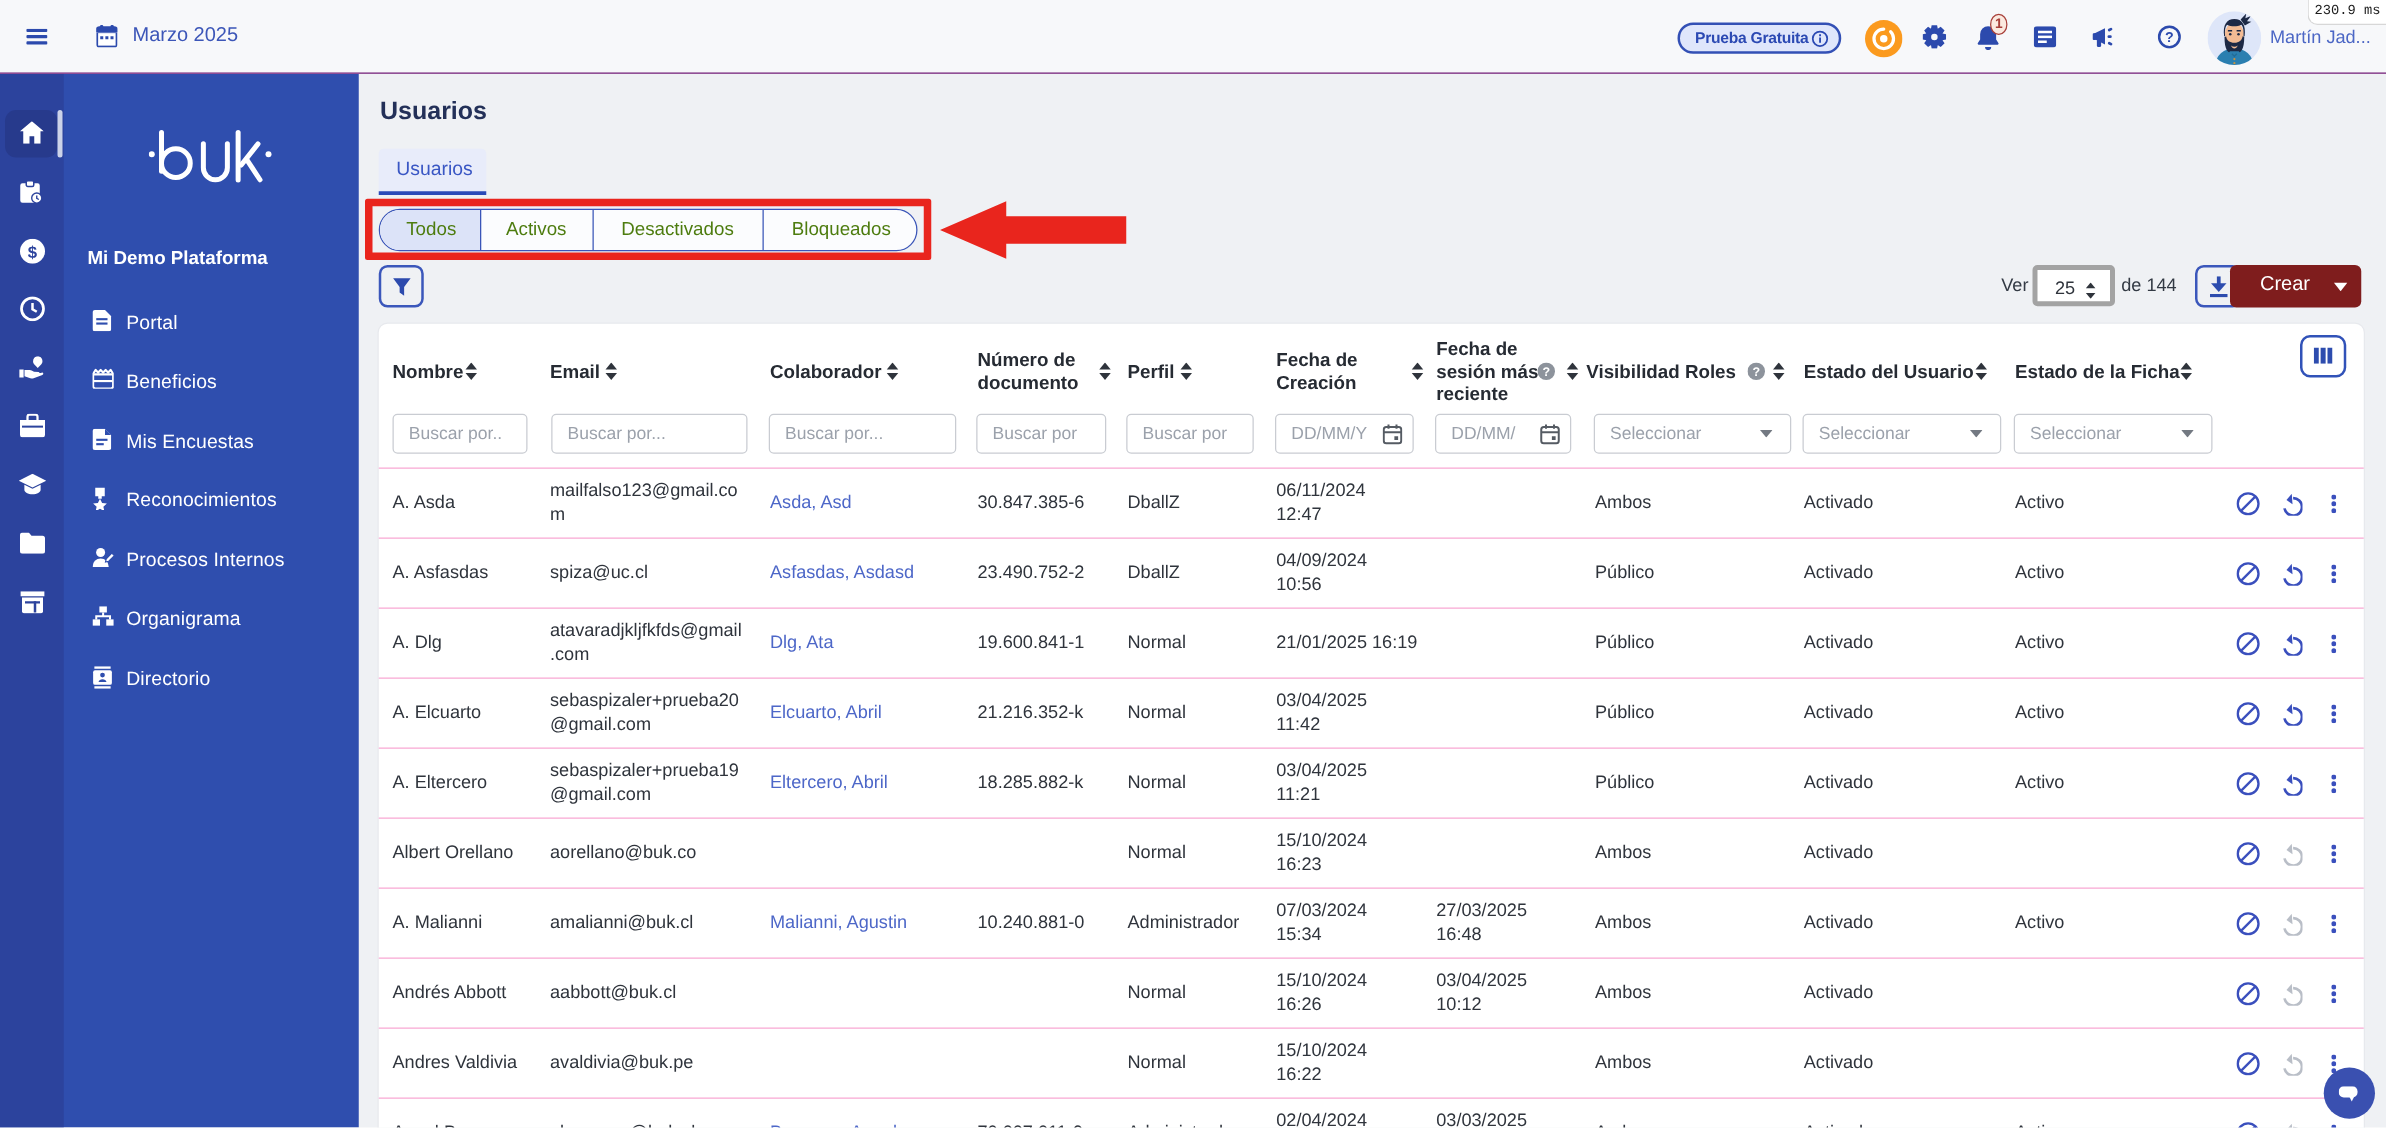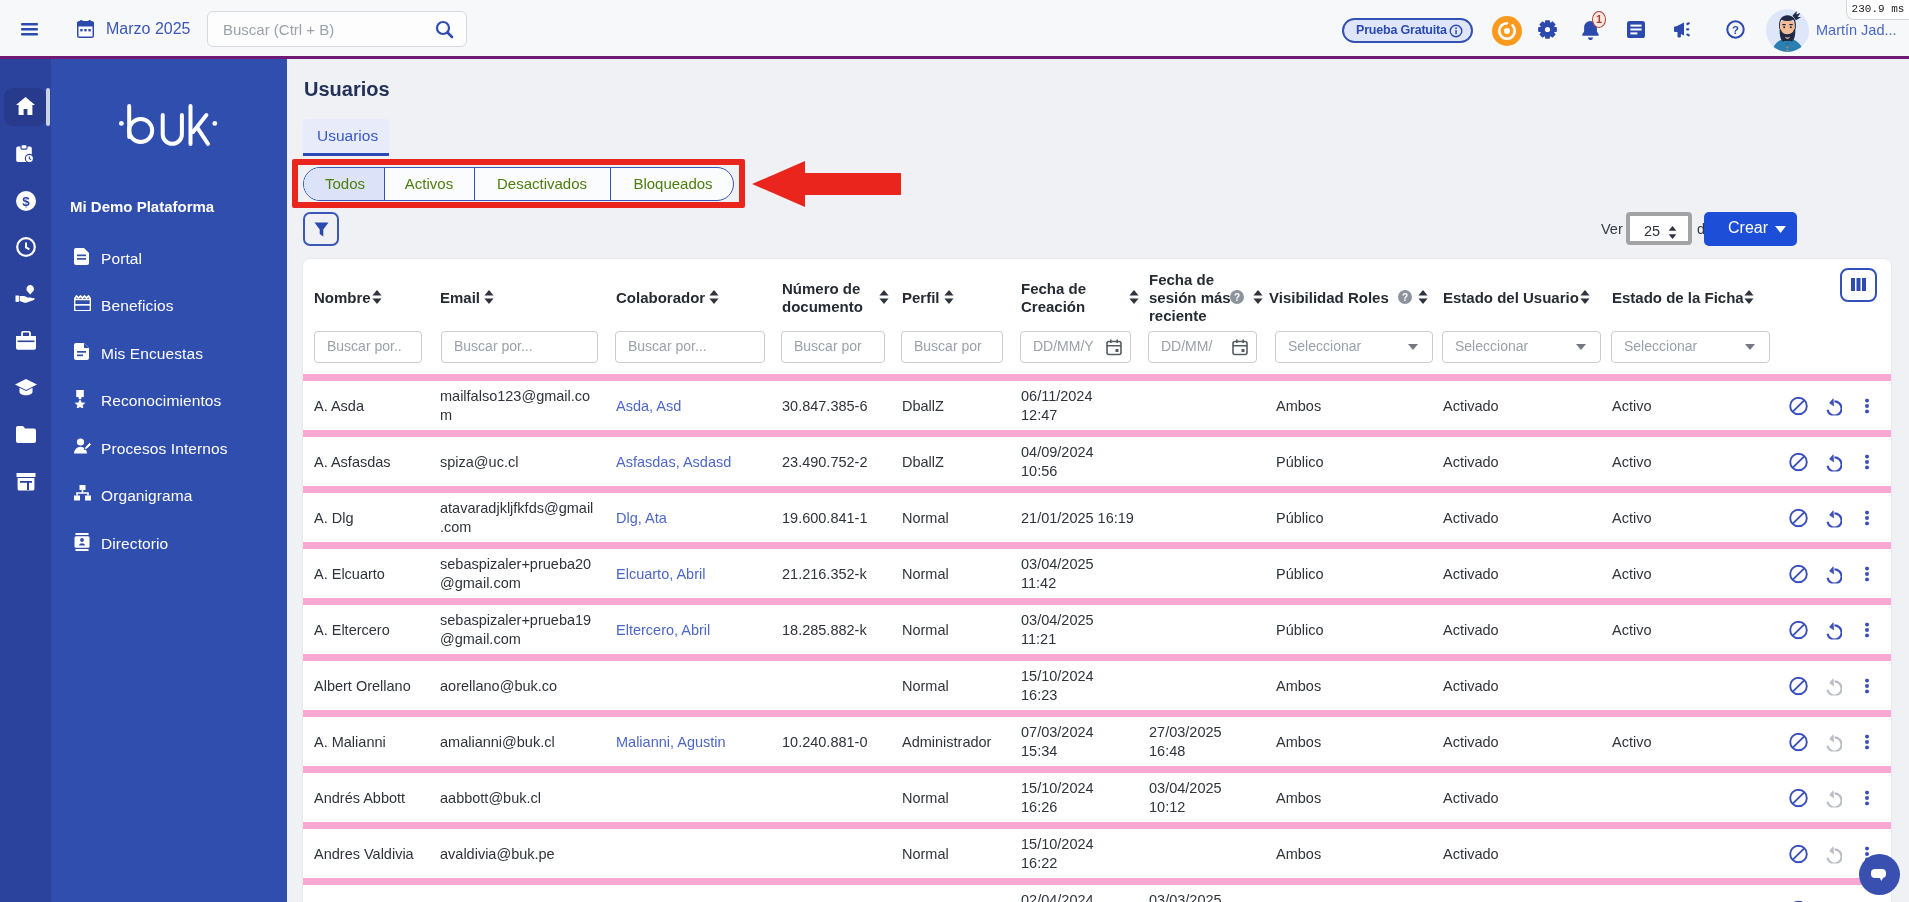--- a/index.html
+++ b/index.html
@@ -2,21 +2,21 @@
 <html lang="es"><head>
 <meta charset="utf-8">
 <title>Usuarios</title>
 <style>
 * { box-sizing: border-box; margin: 0; padding: 0; }
 html,body { width:1909px; height:902px; overflow:hidden; }
 body { font-family:"Liberation Sans", sans-serif; background:#eff1f4; position:relative; }
 .abs { position:absolute; }
 
 
-#navbar { position:absolute; left:0; top:0; width:1909px; height:59px; background:#f7f8fa; border-bottom:3px solid #701a75; z-index:5; }
+#navbar { position:absolute; left:0; top:0; width:1909px; height:59px; background:#f7f8fa; border-bottom:1px solid #701a75; z-index:5; }
 #mes { position:absolute; left:106px; top:20px; font-size:16px; color:#3c56b8; }
 #searchbox { position:absolute; left:207px; top:11px; width:260px; height:36px; background:#fdfdfe; border:1px solid #d6d9de; border-radius:6px; }
 #searchbox .ph { position:absolute; left:15px; top:9px; font-size:15px; color:#9aa1ab; }
 #pill { position:absolute; left:1342px; top:18px; width:131px; height:25px; border:2px solid #3350b5; background:#dfe6fb; border-radius:13px; color:#2b49b3; font-size:12.5px; font-weight:bold; letter-spacing:-0.2px; text-align:left; padding-left:12px; line-height:21px; }
 #uname { position:absolute; left:1816px; top:22px; font-size:14.5px; color:#4c67c5; }
 #perfbox { position:absolute; right:0; top:0; width:63px; height:20px; background:#ffffff; border-left:1px solid #d7d7d7; border-bottom:1px solid #d7d7d7; border-bottom-left-radius:8px; font-family:"Liberation Mono", monospace; font-size:11px; color:#1d1d1d; text-align:center; line-height:19px; z-index:50; }
 
 
 #sidebar { position:absolute; left:0; top:59px; width:287px; height:843px; background:#2f4eae; }
 #strip { position:absolute; left:0; top:0; width:51px; height:843px; background:#2c439d; }
@@ -40,30 +40,30 @@
 #seg { position:absolute; left:303px; top:167px; width:431px; height:34px; border:1px solid #3a55b8; border-radius:17px; background:#fbfcfe; z-index:1; }
 .segd { position:absolute; top:0; width:1px; height:32px; background:#3a55b8; }
 #segtodos { position:absolute; left:0; top:0; width:81px; height:32px; background:#dce3f8; border-radius:16px 0 0 16px; }
 .segt { position:absolute; top:7px; font-size:15px; color:#4d7c0f; font-weight:500; width:100px; text-align:center; }
 #filterbtn { position:absolute; left:303px; top:212px; width:36px; height:34px; border:2px solid #3b57bb; border-radius:7px; }
 #verlbl { position:absolute; left:1601px; top:221px; font-size:14.5px; color:#333a44; }
 #versel { position:absolute; left:1626px; top:212px; width:66px; height:33px; background:#fff; border:4px solid #a3a3a3; border-radius:4px; }
 #versel .v { position:absolute; left:14px; top:7px; font-size:14.5px; color:#2f343c; }
 #delbl { position:absolute; left:1697px; top:221px; font-size:14.5px; color:#333a44; }
 #dlbtn { position:absolute; left:1756px; top:212px; width:37px; height:34px; border:2px solid #3b57bb; border-radius:7px; }
-#crear { position:absolute; left:1704px; top:212px; width:93px; height:34px; background:#1d4ed8; border-radius:5px; color:#fff; font-size:16px; }
+#crear { position:absolute; left:1784px; top:212px; width:105px; height:34px; background:#7f1d1d; border-radius:5px; color:#fff; font-size:16px; }
 #crear .t { position:absolute; left:24px; top:7px; }
 
 
 #card { position:absolute; left:302px; top:258px; width:1590px; height:660px; background:#ffffff; border:1px solid #e7e9ed; border-radius:8px; }
 .hl { position:absolute; font-size:15px; font-weight:bold; color:#262b33; line-height:18px; }
 .finput { position:absolute; top:72px; height:32px; background:#fff; border:1px solid #c9ccd2; border-radius:4px; font-size:14px; color:#9ba1ab; padding-left:12px; line-height:29px; overflow:hidden; white-space:nowrap; }
 #colbtn { position:absolute; left:1537px; top:9px; width:37px; height:34px; border:2px solid #3152b8; border-radius:8px; }
 #rows { position:absolute; left:0; top:115px; width:1588px; }
-.row { position:relative; width:1588px; height:56px; border-top:7px solid #f9a8d4; }
+.row { position:relative; width:1588px; height:56px; border-top:1px solid #f9a8d4; }
 .c { position:absolute; font-size:14.5px; color:#2f343c; line-height:19px; top:50%; transform:translateY(-50%); }
 .c a { color:#4d67c8; text-decoration:none; }
 .c1 { left:11px; width:110px; }
 .c2 { left:137px; width:160px; }
 .c3 { left:313px; width:150px; }
 .c4 { left:479px; width:112px; }
 .c5 { left:599px; width:110px; }
 .c6 { left:718px; width:118px; }
 .c7 { left:846px; width:114px; }
 .c8 { left:973px; width:150px; }
@@ -98,27 +98,20 @@
       </g>
       <rect x="1.5" y="6.5" width="14" height="10" fill="#fff"></rect>
       <rect x="0" y="2" width="17" height="4" fill="#2c4aad"></rect>
       <rect x="3" y="0" width="2.6" height="3" rx="1" fill="#2c4aad"></rect>
       <rect x="11.4" y="0" width="2.6" height="3" rx="1" fill="#2c4aad"></rect>
       <rect x="3.2" y="9" width="2.4" height="2.4" fill="#2c4aad"></rect>
       <rect x="7.3" y="9" width="2.4" height="2.4" fill="#2c4aad"></rect>
       <rect x="11.4" y="9" width="2.4" height="2.4" fill="#2c4aad"></rect>
     </svg>
   <div id="mes">Marzo 2025</div>
-  <div id="searchbox">
-      <span class="ph">Buscar (Ctrl + B)</span>
-    <svg class="abs" style="right:12px;top:8px" width="19" height="19" viewBox="0 0 19 19">
-        <circle cx="8" cy="8" r="6" fill="none" stroke="#2d4cae" stroke-width="2.2"></circle>
-        <line x1="12.5" y1="12.5" x2="17" y2="17" stroke="#2d4cae" stroke-width="2.6" stroke-linecap="round"></line>
-      </svg>
-  </div>
   <div id="pill">Prueba Gratuita
     <svg class="abs" style="right:8px;top:4px" width="14" height="14" viewBox="0 0 14 14">
         <circle cx="7" cy="7" r="5.8" fill="none" stroke="#2b49b3" stroke-width="1.4"></circle>
         <rect x="6.3" y="6" width="1.5" height="4.2" fill="#2b49b3"></rect>
         <rect x="6.3" y="3.4" width="1.5" height="1.6" fill="#2b49b3"></rect>
       </svg>
   </div>
 
   <svg class="abs" style="left:1492px;top:16px" width="30" height="30" viewBox="0 0 30 30">
       <circle cx="15" cy="15" r="15" fill="#fb9a1e"></circle>

